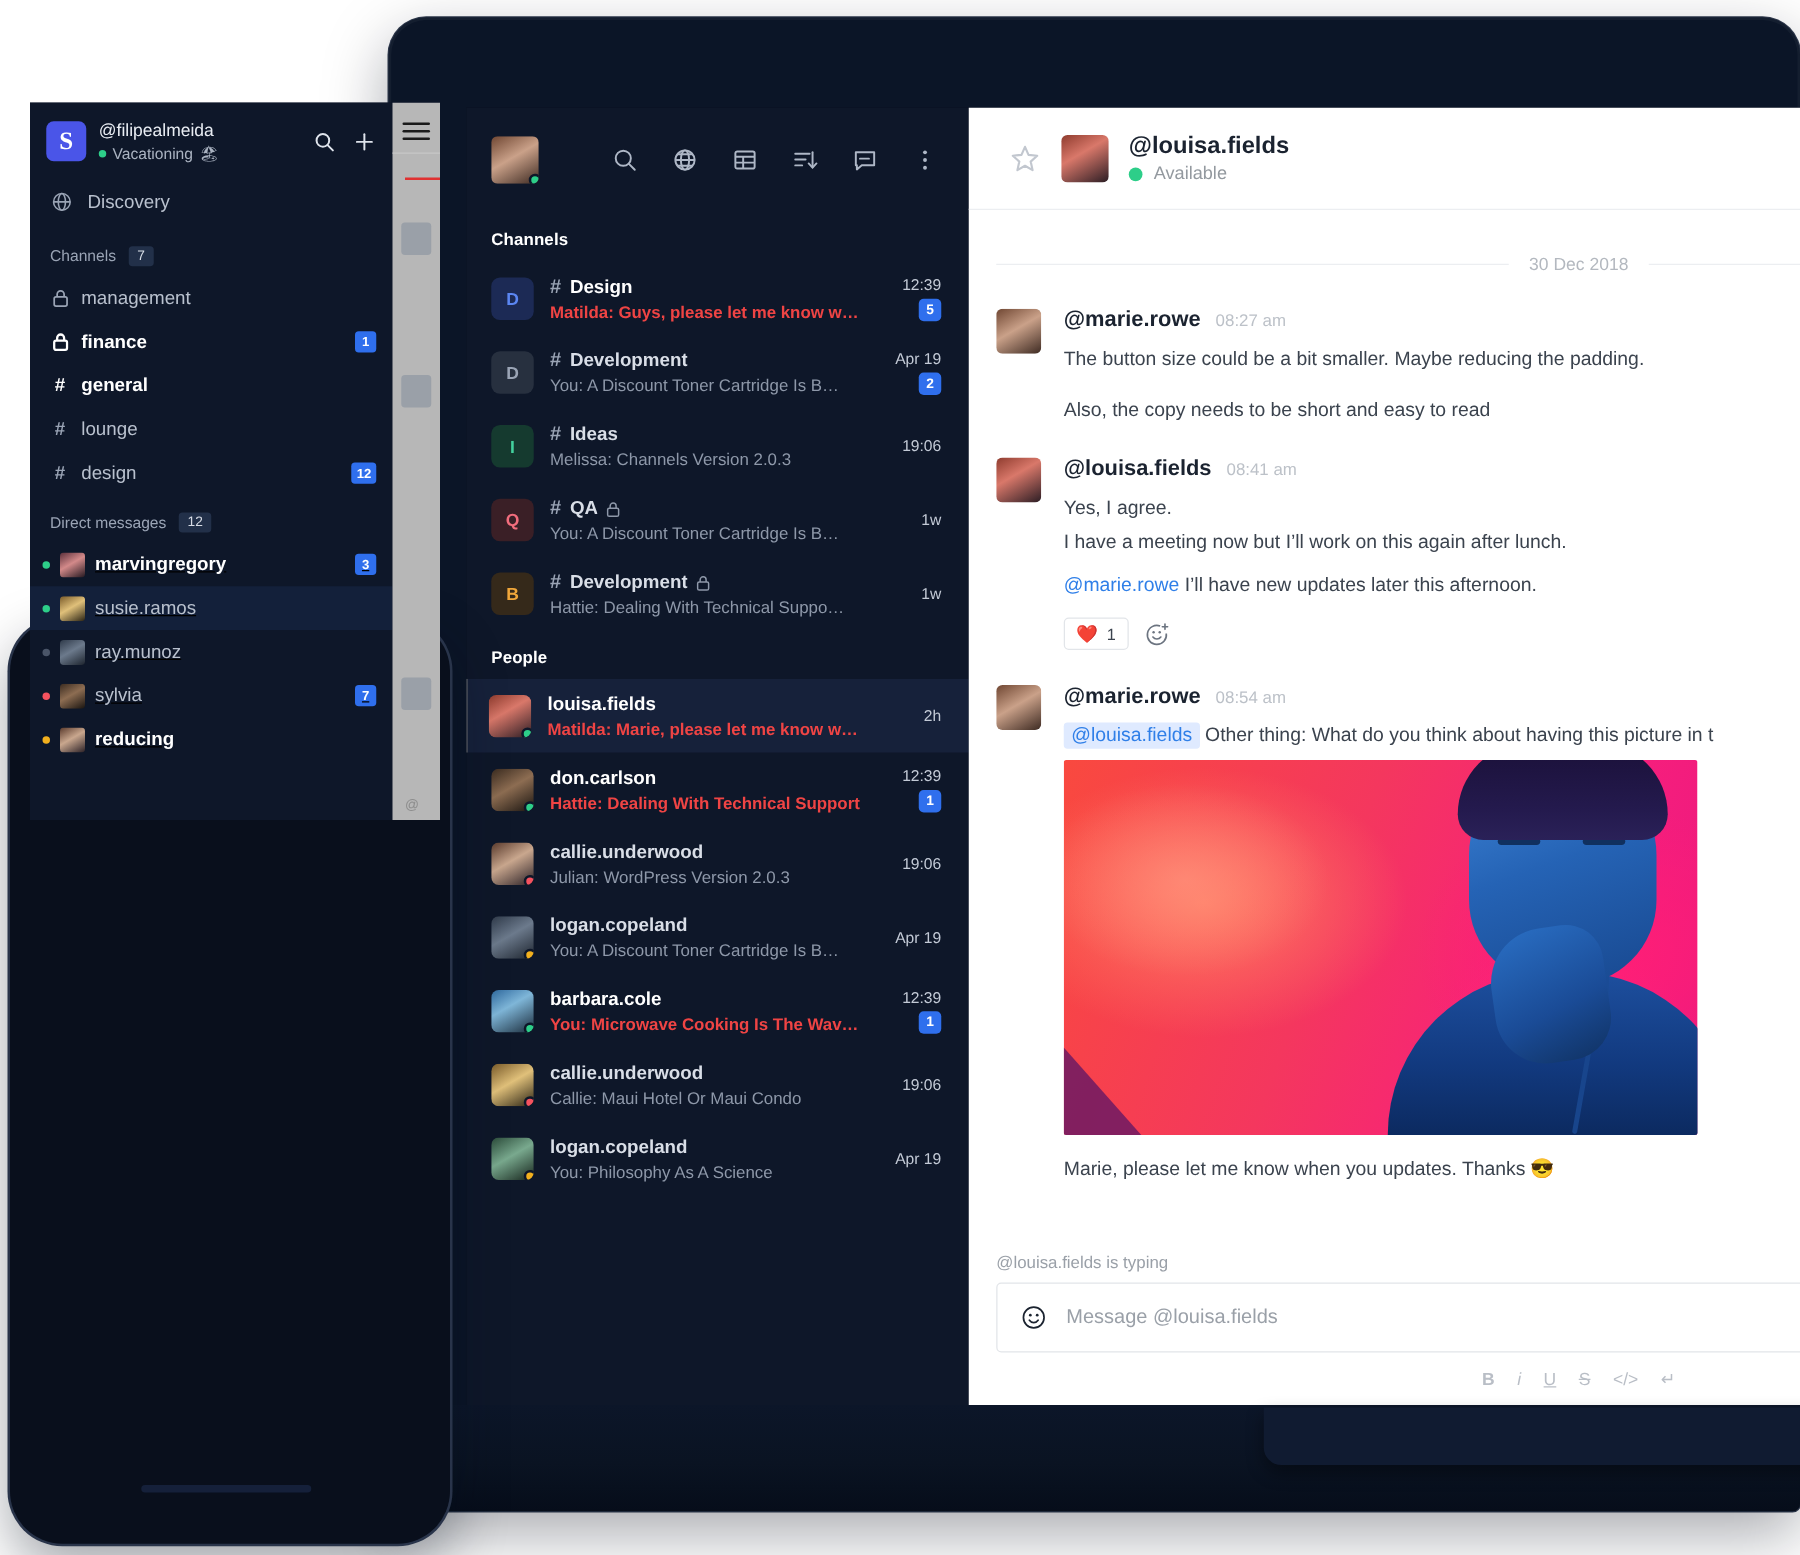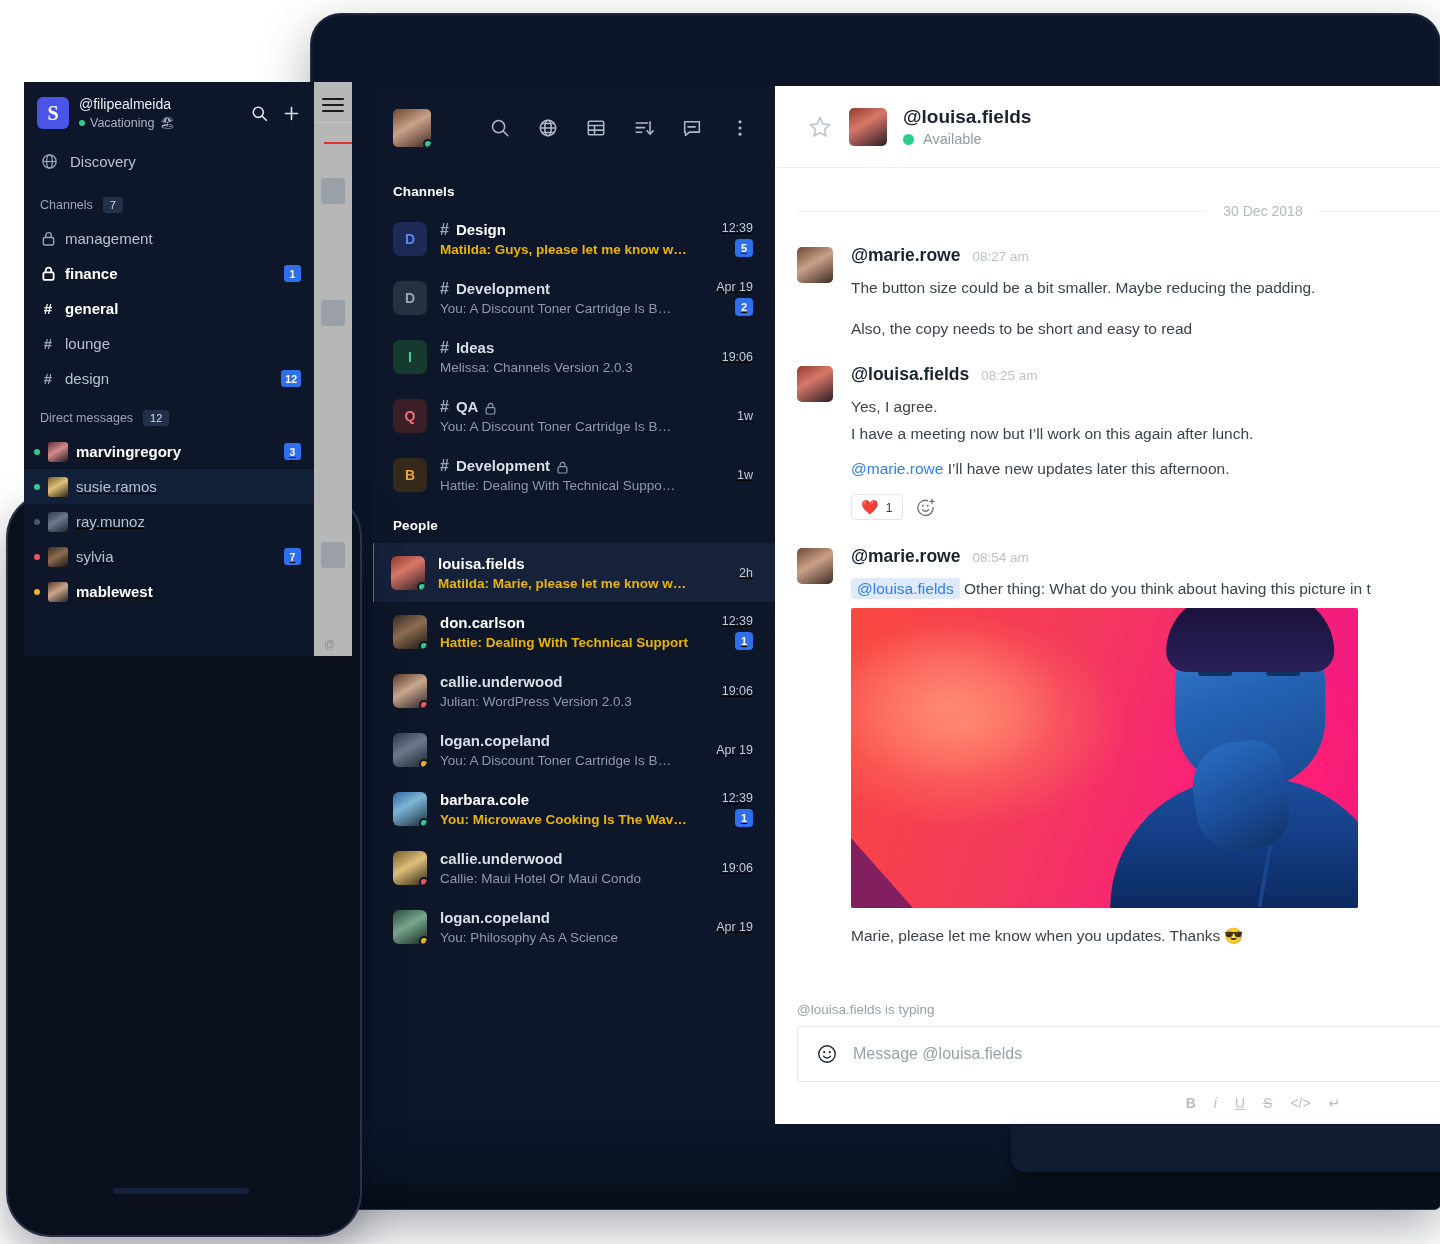--- a/index.html
+++ b/index.html
@@ -71,23 +71,23 @@
             overflow:hidden; flex:0 0 auto; }
   .rowbody{ flex:1 1 auto; min-width:0; }
   .rowtitle{ display:flex; align-items:center; gap:7px; font-size:15px;
              line-height:19px; margin-bottom:2px; }
   .rowtitle .hash{ color:#9aa4b5; font-size:16px; font-weight:bold; }
   .rowtitle .nm{ color:#d9dee7; font-weight:bold; white-space:nowrap;
                  overflow:hidden; text-overflow:ellipsis; }
   .row.unread .rowtitle .nm{ color:#ffffff; }
   .rowsub{ font-size:13.5px; color:#8e98a9; white-space:nowrap; overflow:hidden;
            text-overflow:ellipsis; line-height:17px; }
-  .row.unread .rowsub{ color:#eab308; font-weight:bold; }
+  .row.unread .rowsub{ color:#ef4444; font-weight:bold; }
   .rowmeta{ flex:0 0 auto; display:flex; flex-direction:column; align-items:flex-end;
-            gap:4px; min-width:46px;text-decoration:underline; }
+            gap:4px; min-width:46px; }
   .rowtime{ font-size:12.5px; color:#c3cad6; }
   .badge{ background:#2f6fed; color:#fff; font-size:11px; font-weight:bold;
           min-width:18px; height:18px; border-radius:4px; display:flex;
           align-items:center; justify-content:center; padding:0 4px; }
   .lockmini{ width:11px; height:13px; color:#8e98a9; }
   .lockmini svg{ width:100%; height:100%; }
 
   
   .chat{ flex:1 1 auto; background:#ffffff; display:flex; flex-direction:column;
          min-width:0; }
@@ -579,21 +579,21 @@
             </div>
           </div>
 
           <div class="msg" style="margin-top:22px">
             <div class="av">
                 <div class="ph p2" style="width:100%;height:100%"></div>
               </div>
             <div class="body">
               <div class="hdr">
                 <span class="who">@louisa.fields</span>
-                <span class="tm">08:25 am</span>
+                <span class="tm">08:41 am</span>
               </div>
               <div class="ln-txt">Yes, I agree.</div>
               <div class="ln-txt">I have a meeting now but I’ll work on this again after lunch.</div>
               <div class="ln-txt" style="margin-top:8px">
                 <span class="mention">@marie.rowe</span><span> I’ll have new updates later this afternoon.</span>
               </div>
               <div class="reacts">
                 <span class="pill">
                   <span class="em">❤️</span>
                   <span class="ct">1</span>
@@ -803,21 +803,21 @@
           </span>
         <span class="nm">sylvia</span>
         <span class="bdg">7</span>
       </div>
 
       <div class="ph-dm unread">
         <span class="sd" style="background:#f2b01e"></span>
         <span class="av">
             <span class="ph p4" style="display:block;width:100%;height:100%"></span>
           </span>
-        <span class="nm">mablewest</span>
+        <span class="nm">reducing</span>
       </div>
     </div>
 
     <div class="ph-peek">
       <span class="burger">
           <i></i>
           <i></i>
           <i></i>
         </span>
       <span class="hr"></span>

